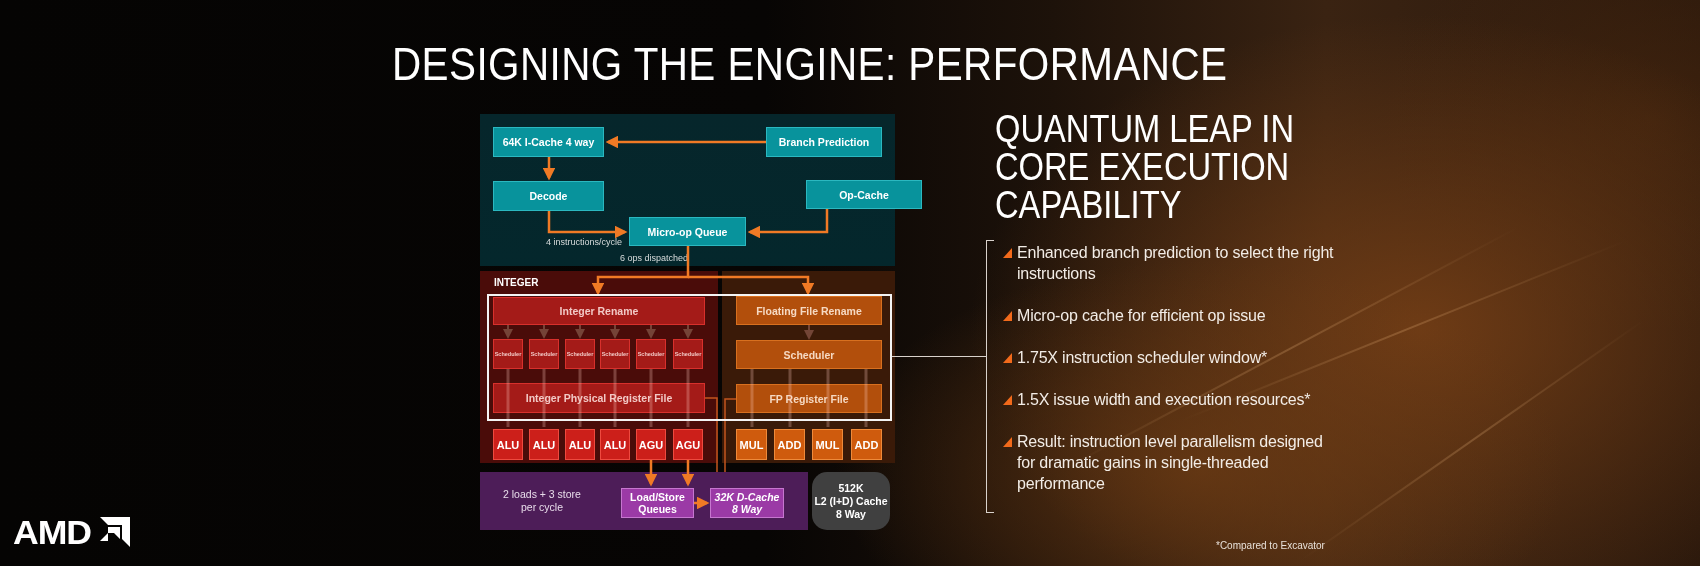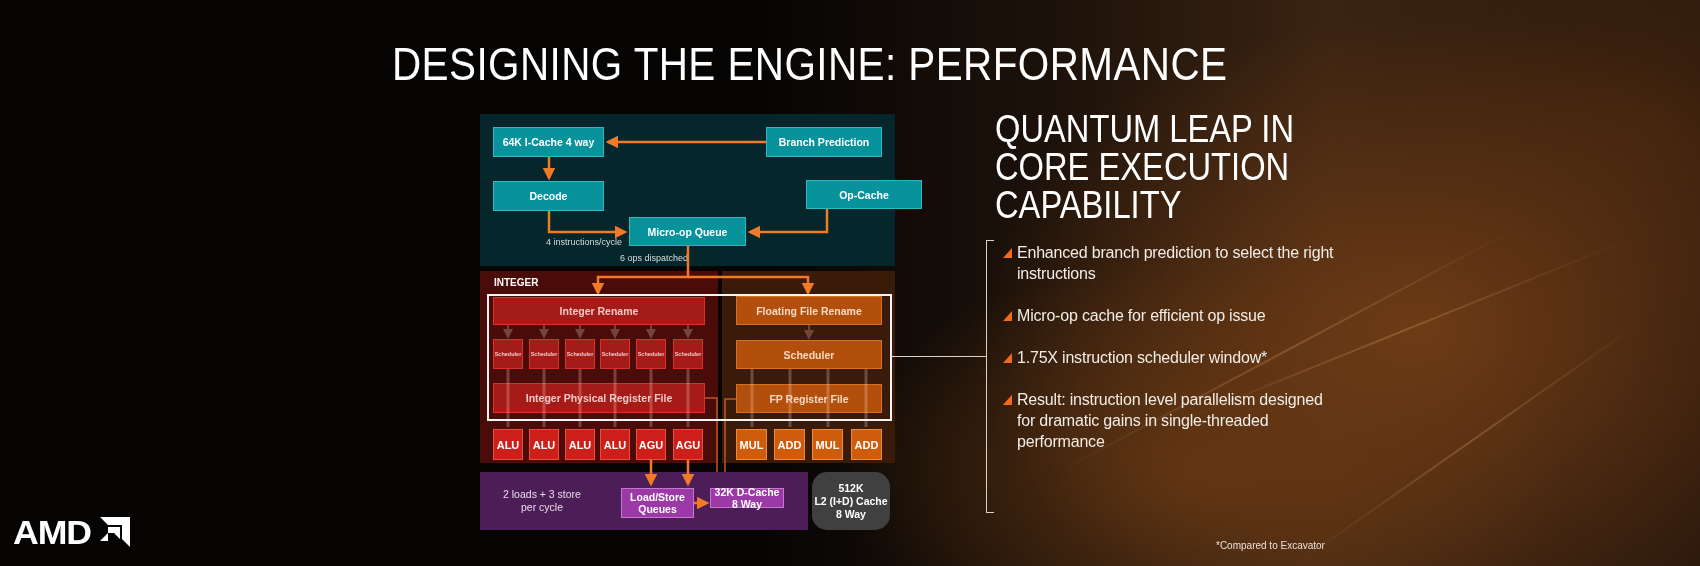--- a/index.html
+++ b/index.html
@@ -107,21 +107,21 @@
 
   <div class="panel lsreg"></div>
   <div class="dlabel lslabel">
     <div>2 loads + 3 store</div>
     <div>per cycle</div>
   </div>
   <div class="box purple" style="left:621px;top:488px;width:73px;height:30px;flex-direction:column;">
     <div>Load/Store</div>
     <div>Queues</div>
   </div>
-  <div class="box purple" style="left:710px;top:488px;width:74px;height:20px;flex-direction:column;">
+  <div class="box purple" style="left:710px;top:488px;width:74px;height:30px;flex-direction:column;font-style:italic;">
     <div>32K D-Cache</div>
     <div>8 Way</div>
   </div>
   <div class="panel l2reg">
     <div>
       <div>512K</div>
       <div>L2 (I+D) Cache</div>
       <div>8 Way</div>
     </div>
   </div>
@@ -179,21 +179,21 @@
   <div class="abs subhead">
     <div>QUANTUM LEAP IN</div>
     <div>CORE EXECUTION</div>
     <div>CAPABILITY</div>
   </div>
 
   <div class="abs bullets">
     <div class="bullet"><span class="tri"></span><span>Enhanced branch prediction to select the right instructions</span></div>
     <div class="bullet"><span class="tri"></span><span>Micro-op cache for efficient op issue</span></div>
     <div class="bullet"><span class="tri"></span><span>1.75X instruction scheduler window*</span></div>
-    <div class="bullet"><span class="tri"></span></div>
+    <div class="bullet"><span class="tri"></span><span>1.5X issue width and execution resources*</span></div>
     <div class="bullet" style="width:320px;"><span class="tri"></span><span>Result: instruction level parallelism designed for dramatic gains in single-threaded performance</span></div>
   </div>
 
   <div class="abs footnote">*Compared to Excavator</div>
 
   <div class="abs logo">
     <span class="logo-text">AMD</span>
     <span class="logo-mark">
       <svg width="30" height="30" viewBox="0 0 30 30">
         <path d="M0,0 L30,0 L30,30 L22,22 L22,8 L8,8 Z" fill="#fff"></path>

